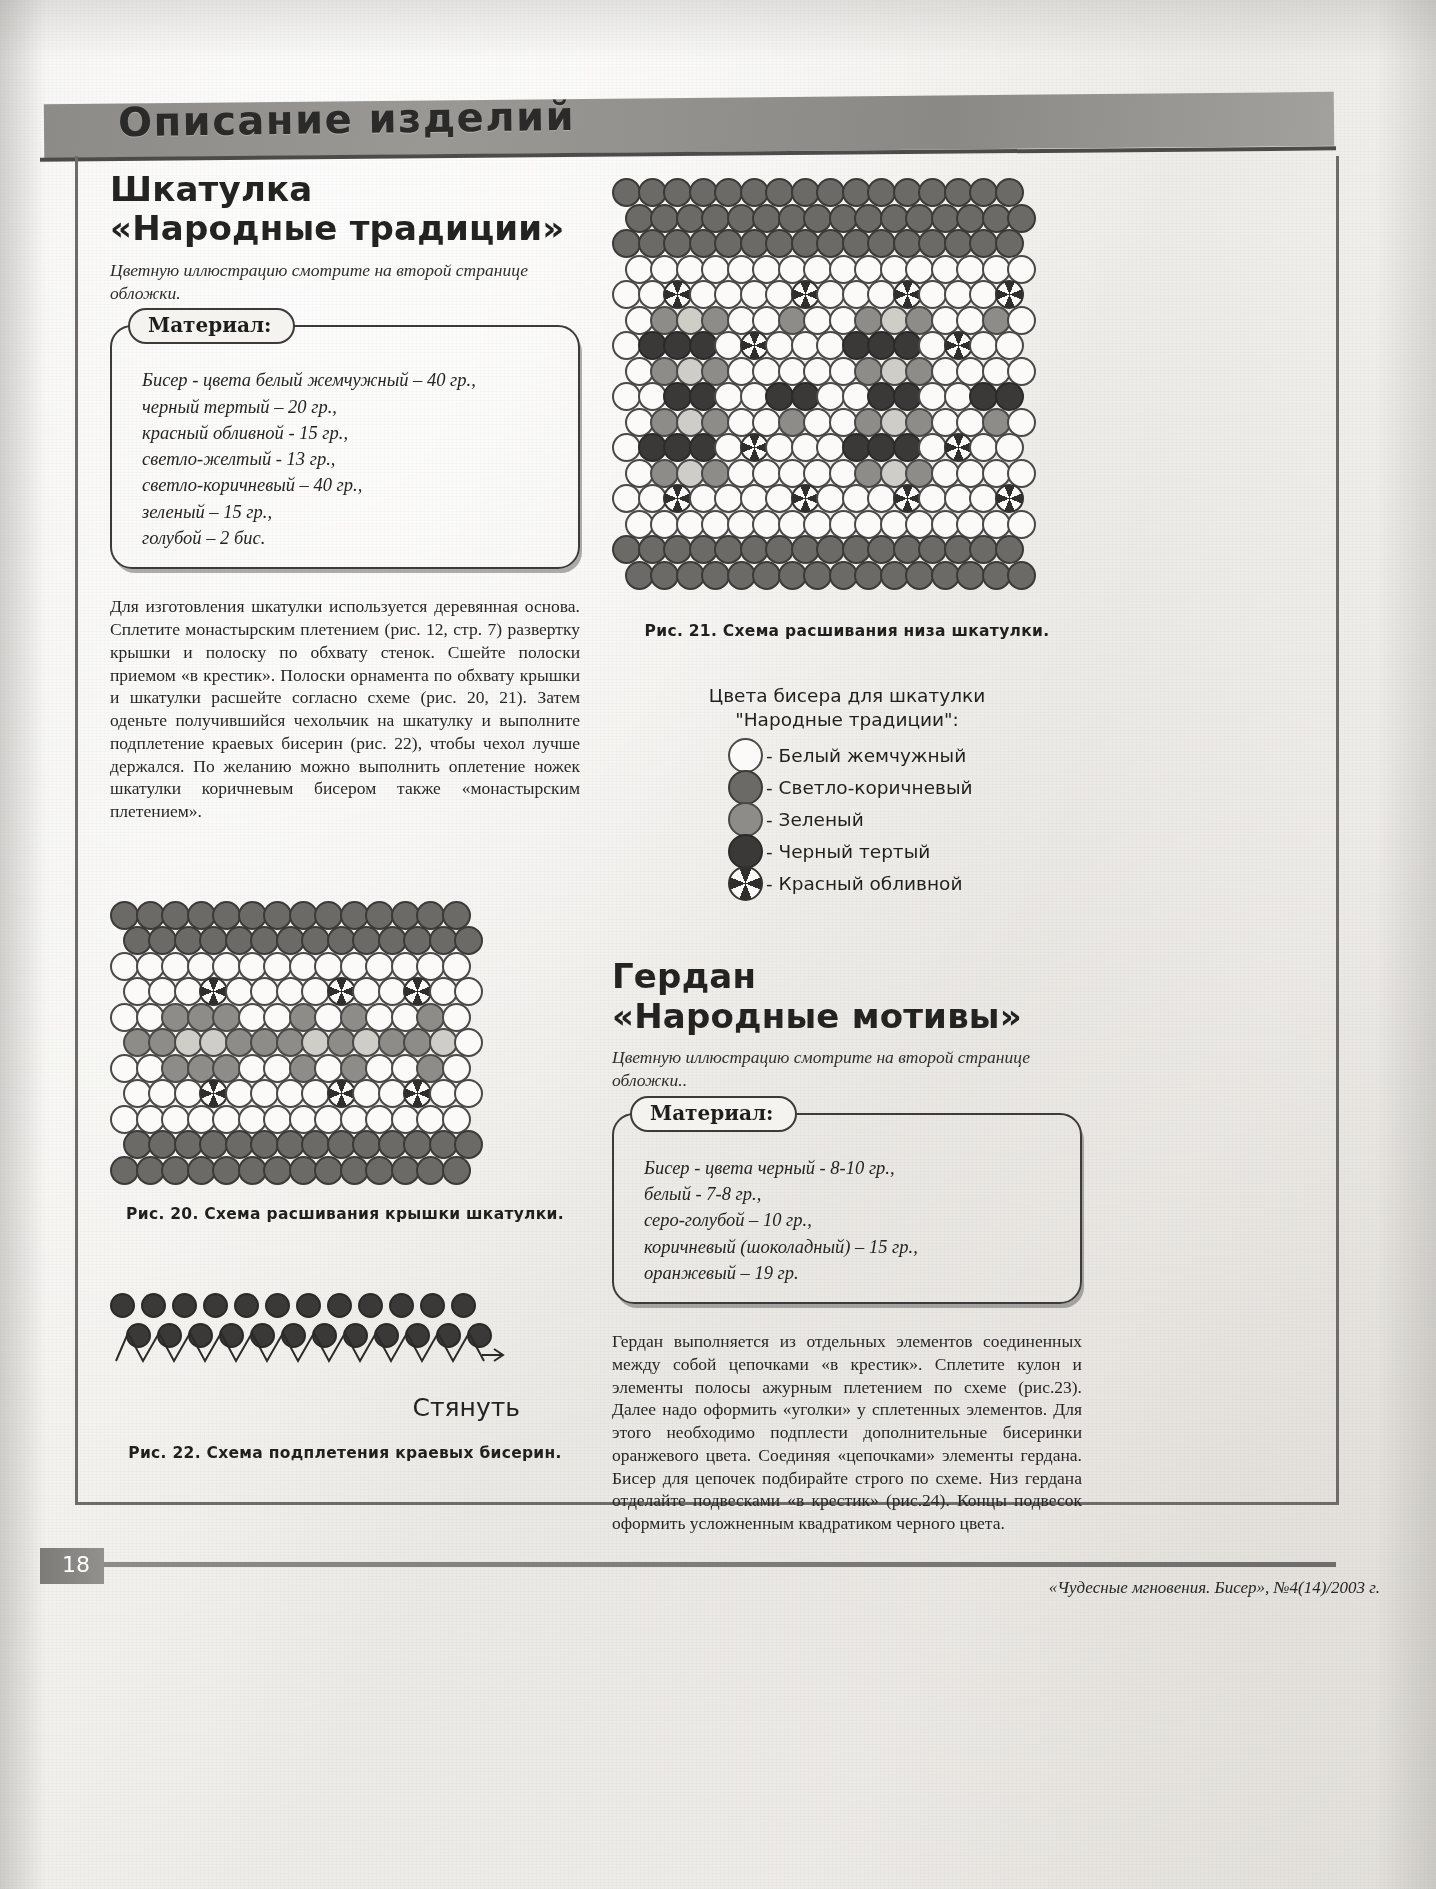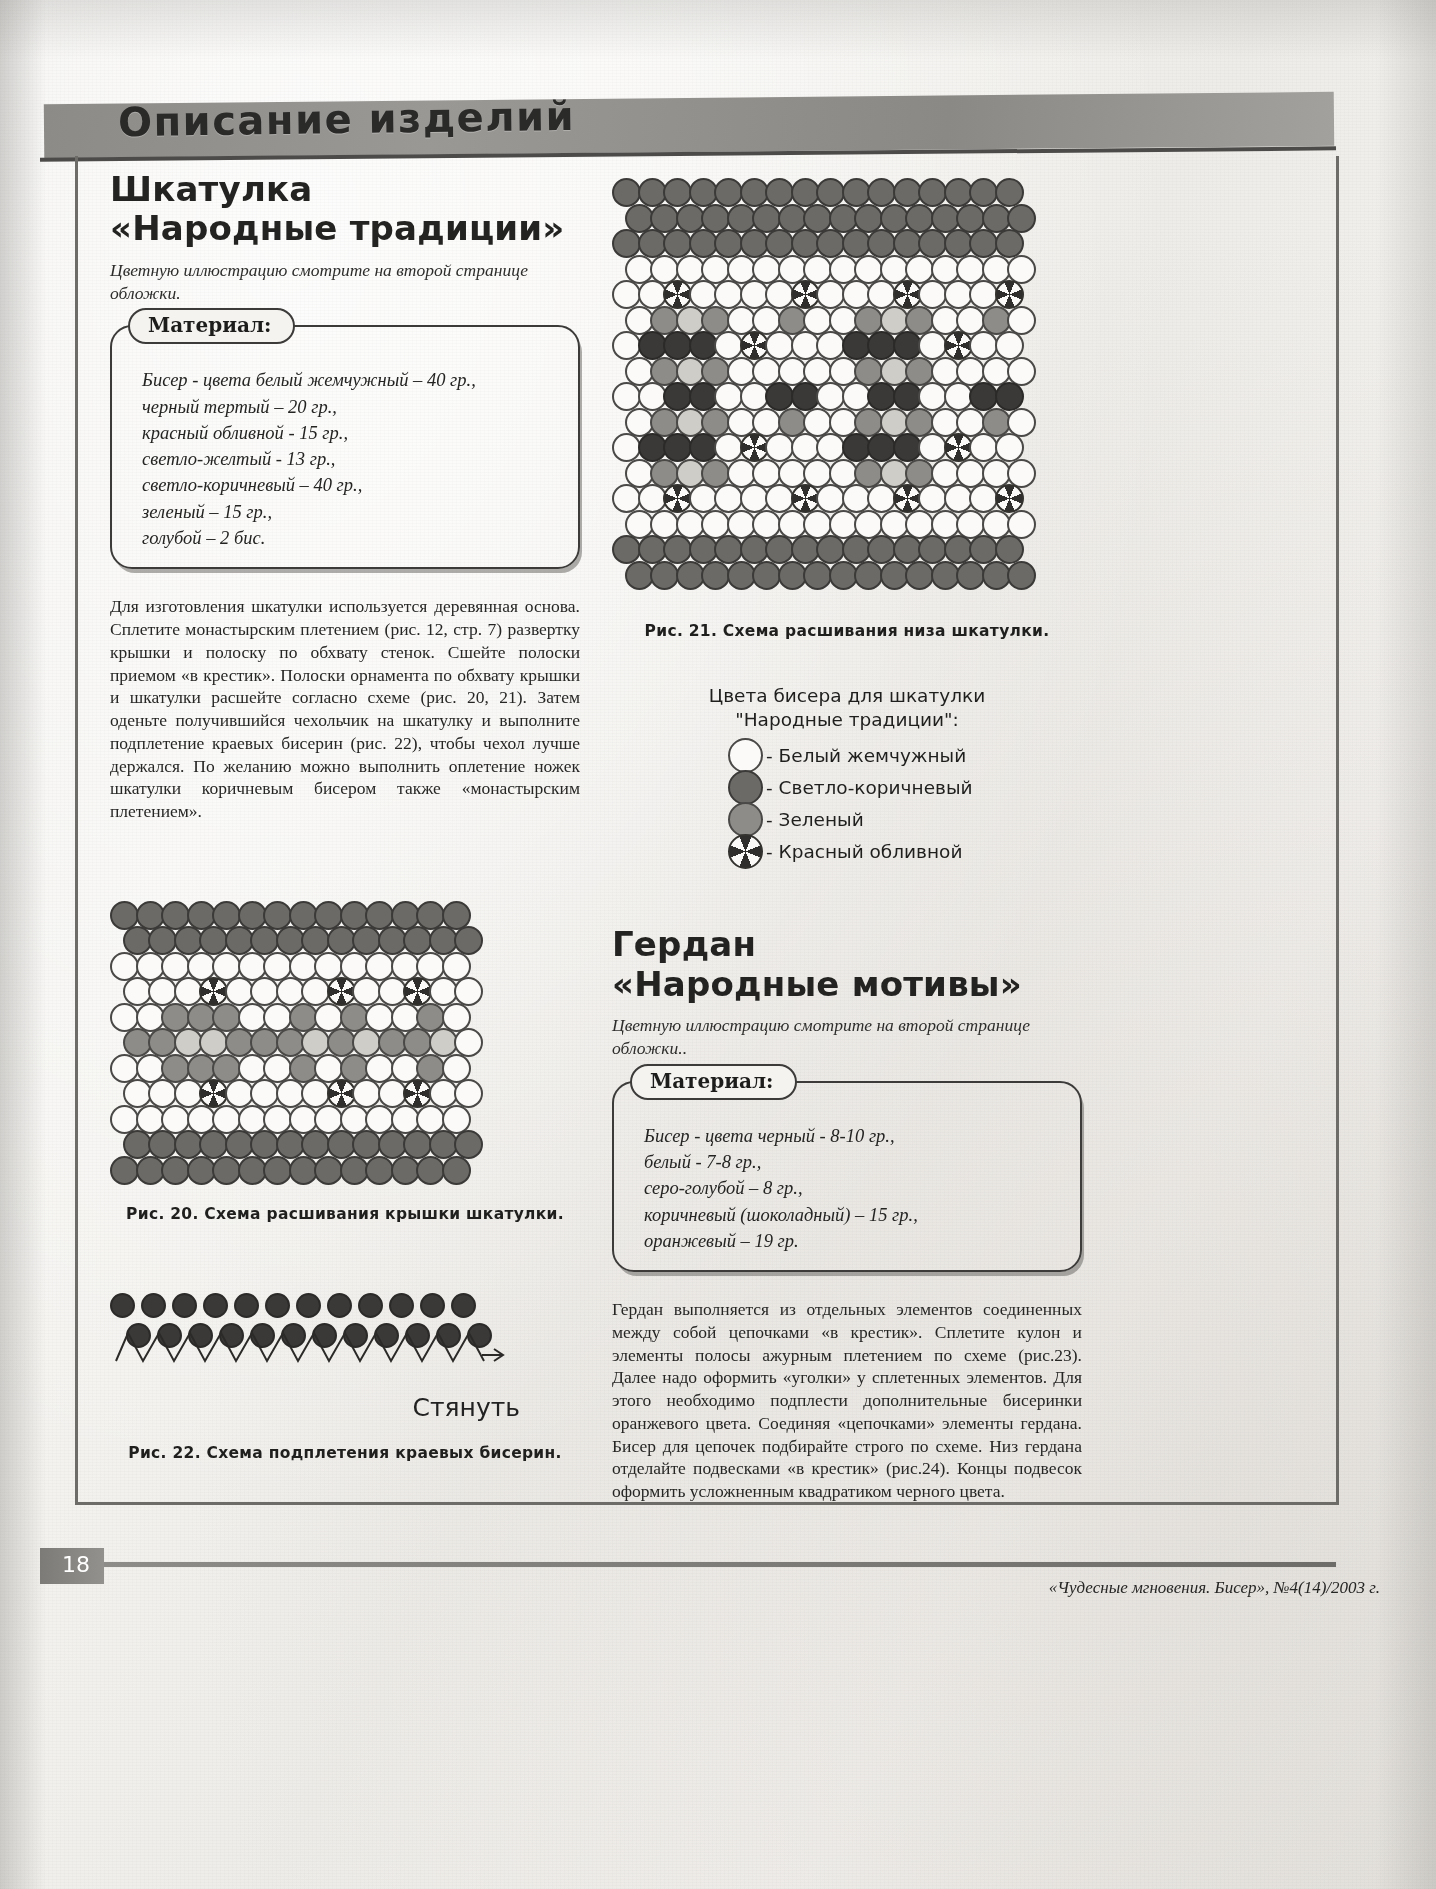--- a/index.html
+++ b/index.html
@@ -686,38 +686,42 @@
         </div>
         <div class="legend-row">
           <span class="legend-swatch b-lbrown"></span>
           <span class="legend-label">- Светло-коричневый</span>
         </div>
         <div class="legend-row">
           <span class="legend-swatch b-green"></span>
           <span class="legend-label">- Зеленый</span>
         </div>
         <div class="legend-row">
+          <span class="legend-swatch b-black"></span>
+          <span class="legend-label">- Черный тертый</span>
+        </div>
+        <div class="legend-row">
           <span class="legend-swatch b-red"></span>
           <span class="legend-label">- Красный обливной</span>
         </div>
       </div>
 
     <h2 class="title" style="margin-top:58px;">
       <span class="l1">Гердан</span>
       <span class="l2">«Народные мотивы»</span>
     </h2>
     <p class="italic-note">Цветную иллюстрацию смотрите на второй странице обложки..</p>
 
     <div class="matbox">
       <div class="tab">Материал:</div>
       <div class="frame">
         <ul>
             <li>Бисер - цвета черный -  8-10 гр.,</li>
             <li>белый -  7-8 гр.,</li>
-            <li>серо-голубой – 8 гр.,</li>
+            <li>серо-голубой – 10 гр.,</li>
             <li>коричневый (шоколадный) – 15 гр.,</li>
             <li>оранжевый – 19 гр.</li>
           </ul>
       </div>
     </div>
 
     <p class="body" style="margin-top:26px;">Гердан выполняется из отдельных элементов соединенных между собой цепочками «в крестик». Сплетите кулон и элементы полосы ажурным плетением по схеме (рис.23). Далее надо оформить «уголки» у  сплетенных элементов. Для этого необходимо подплести дополнительные бисеринки оранжевого цвета. Соединяя «цепочками» элементы гердана. Бисер для цепочек подбирайте строго по схеме. Низ гердана отделайте подвесками «в крестик» (рис.24). Концы подвесок оформить усложненным квадратиком черного цвета.</p>
   </div>
 
   <div class="pagenum-box"></div>

